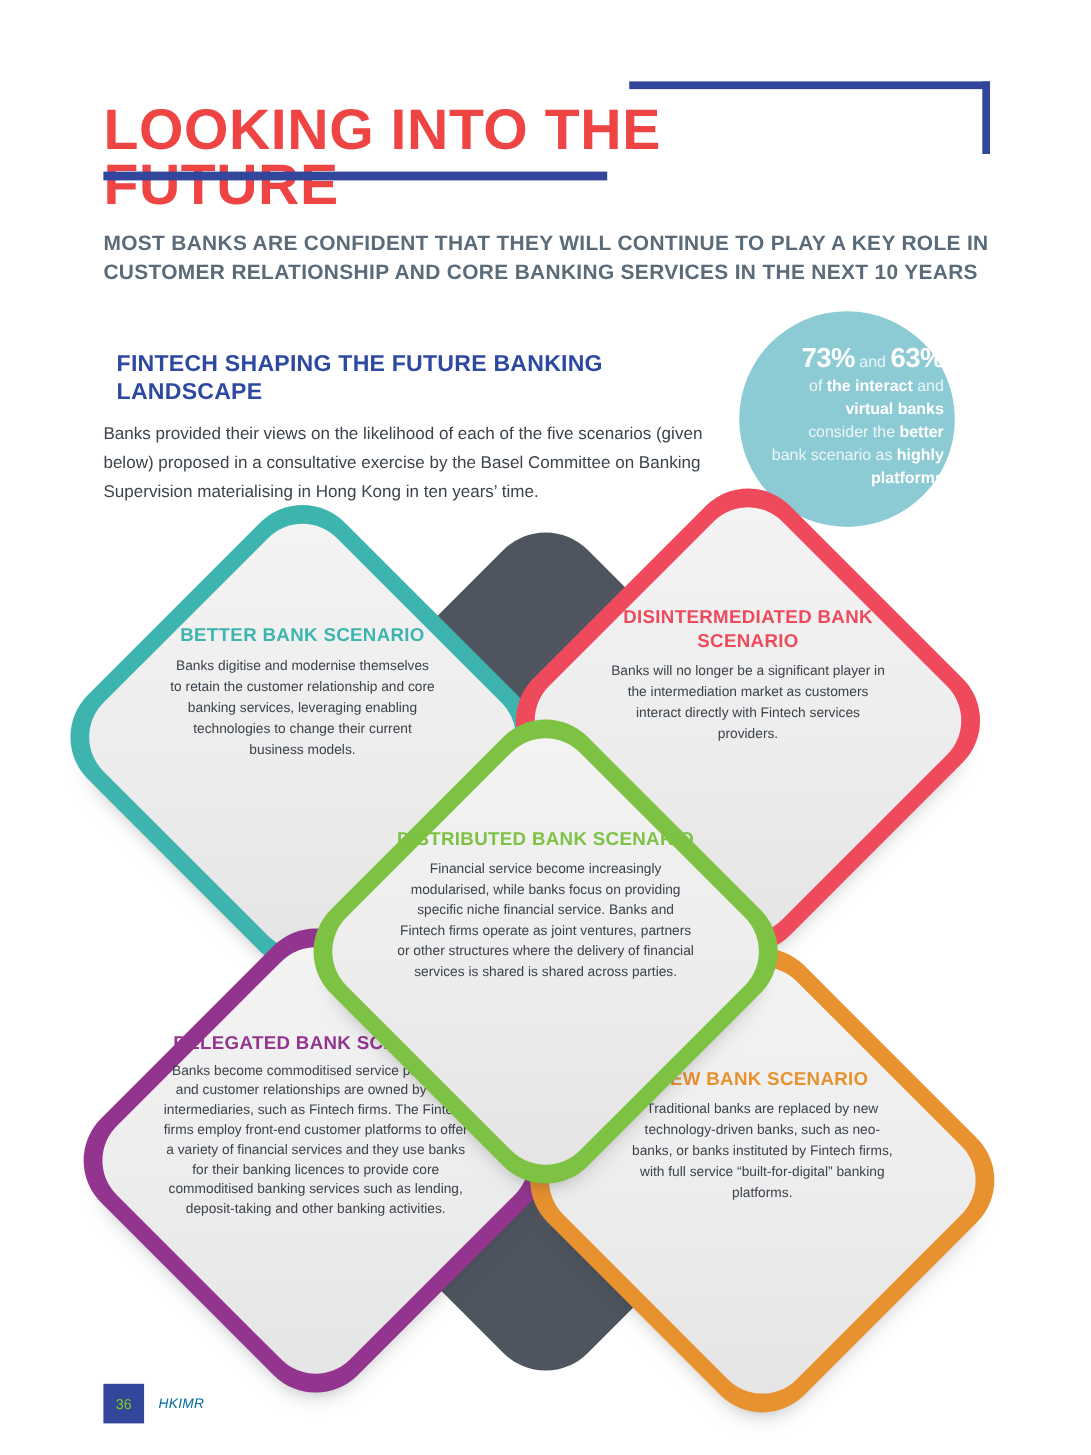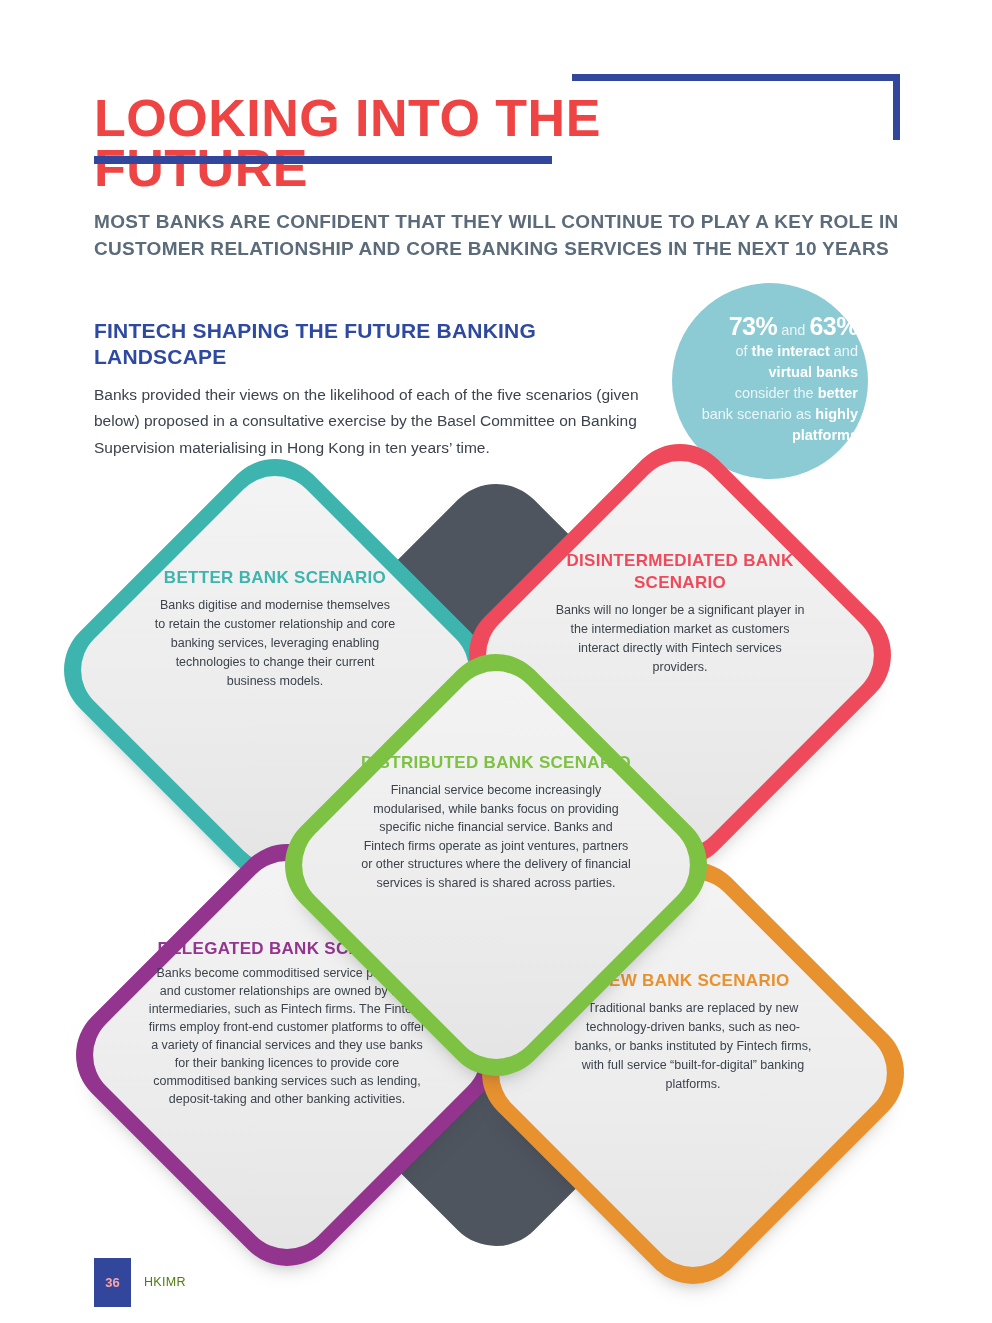--- a/index.html
+++ b/index.html
@@ -45,21 +45,21 @@
     font-size:19px;
     line-height:27px;
     letter-spacing:0.3px;
     color:#5B6B7A;
     text-transform:uppercase;
   }
 
   
   #section-heading{
     position:absolute;
-    left:94px; top:297px;
+    left:106px; top:297px;
     width:530px;
     font-size:21px;
     line-height:26px;
     font-weight:bold;
     color:#2E49A0;
     letter-spacing:0.2px;
     text-transform:uppercase;
   }
   #section-body{
     position:absolute;
@@ -165,32 +165,32 @@
   }
 
   
   #footer{
     position:absolute;
     left:94px; top:1258px;
     display:flex;
     align-items:stretch;
   }
   #footer-page-badge{
-    width:37px;height:49px;
+    width:37px;height:36px;
     background:#32479C;
-    color:#fca5a5;
+    color:#84cc16;
     font-size:13px;
-    display:flex;align-items:center;justify-content:center;font-weight:bold;
+    display:flex;align-items:center;justify-content:center;
   }
   #footer-text{
     margin-left:13px;
     display:flex;flex-direction:column;justify-content:center;
   }
   #footer-org{
-    font-size:12.5px;color:#4d7c0f;line-height:17px;letter-spacing:0.3px;
+    font-size:12.5px;color:#0369a1;line-height:17px;letter-spacing:0.3px;font-style:italic;
   }
   #footer-doc{
     font-size:13px;color:#1F2328;font-weight:bold;line-height:19px;letter-spacing:0.1px;
   }
 </style>
 </head>
 <body>
 
 <h1 id="page-title">LOOKING INTO THE FUTURE</h1>
 <div id="title-bracket"></div>

